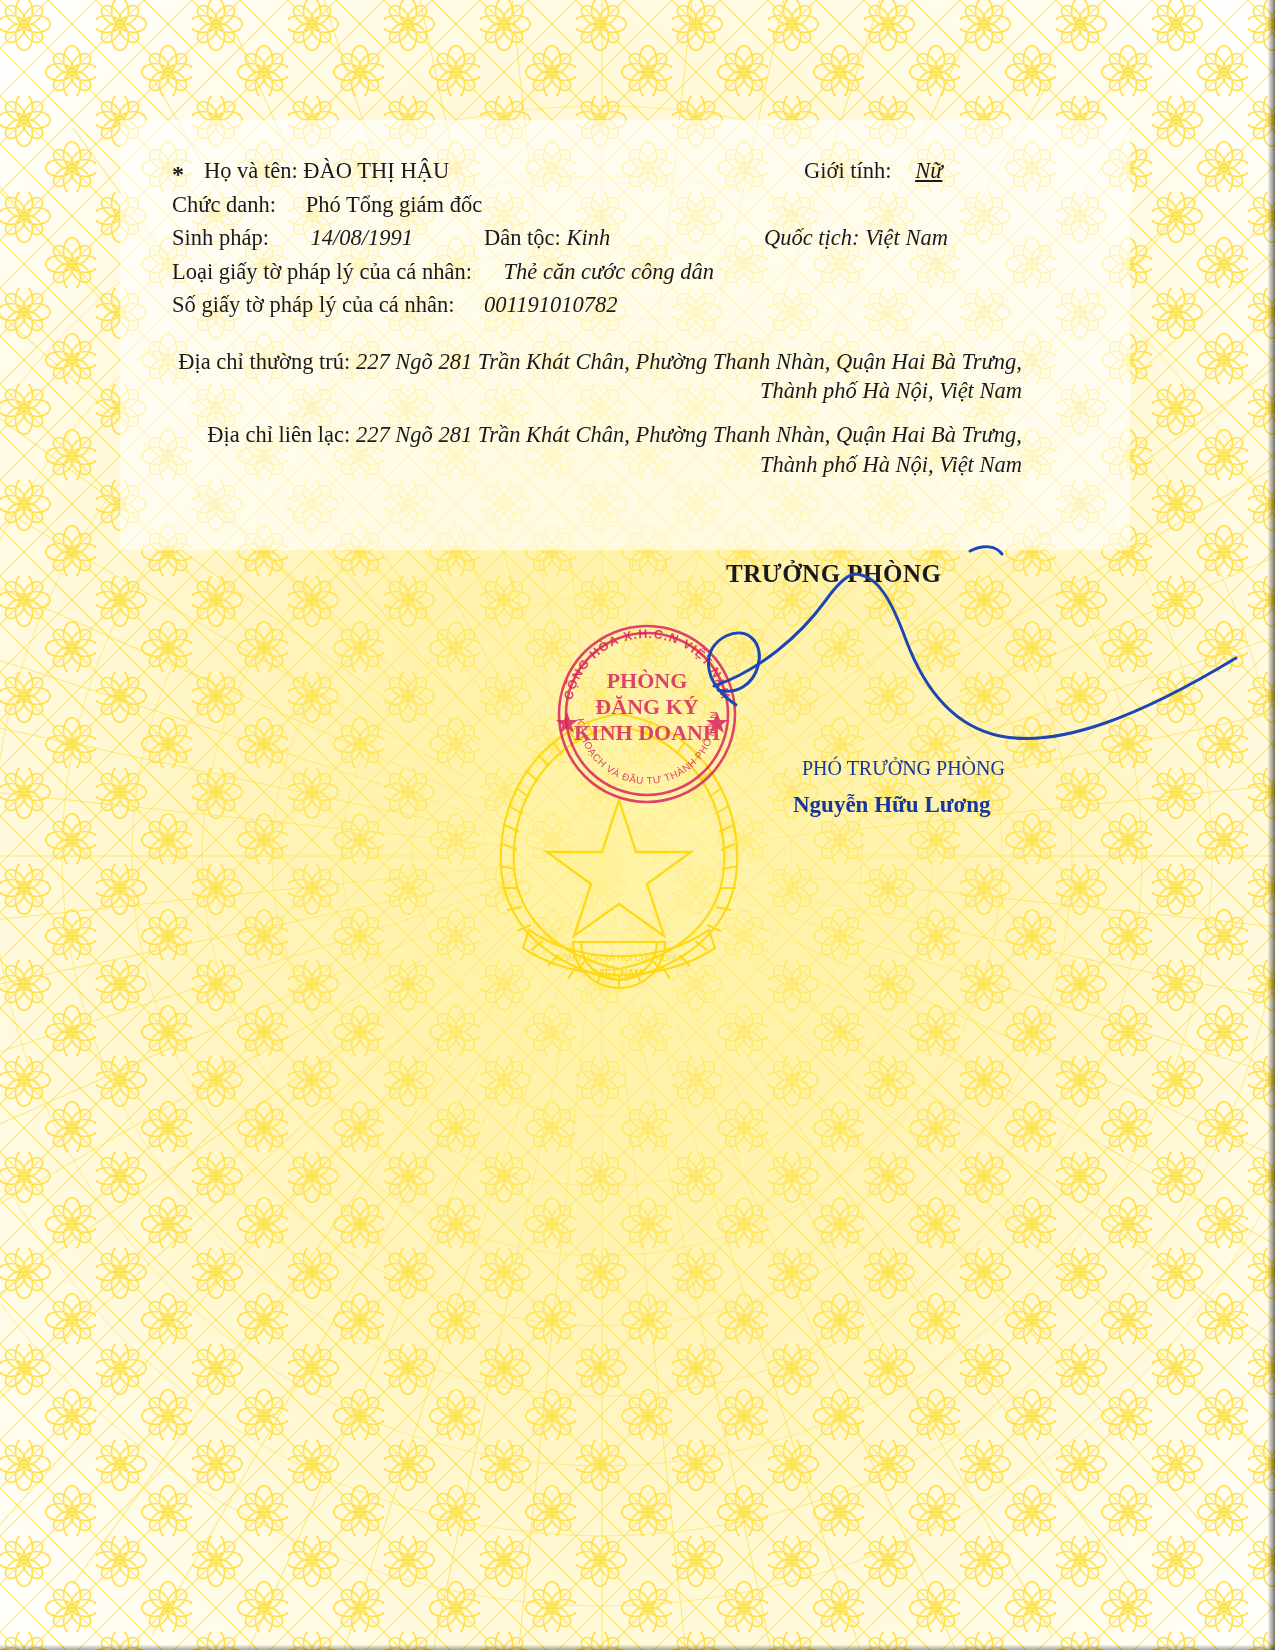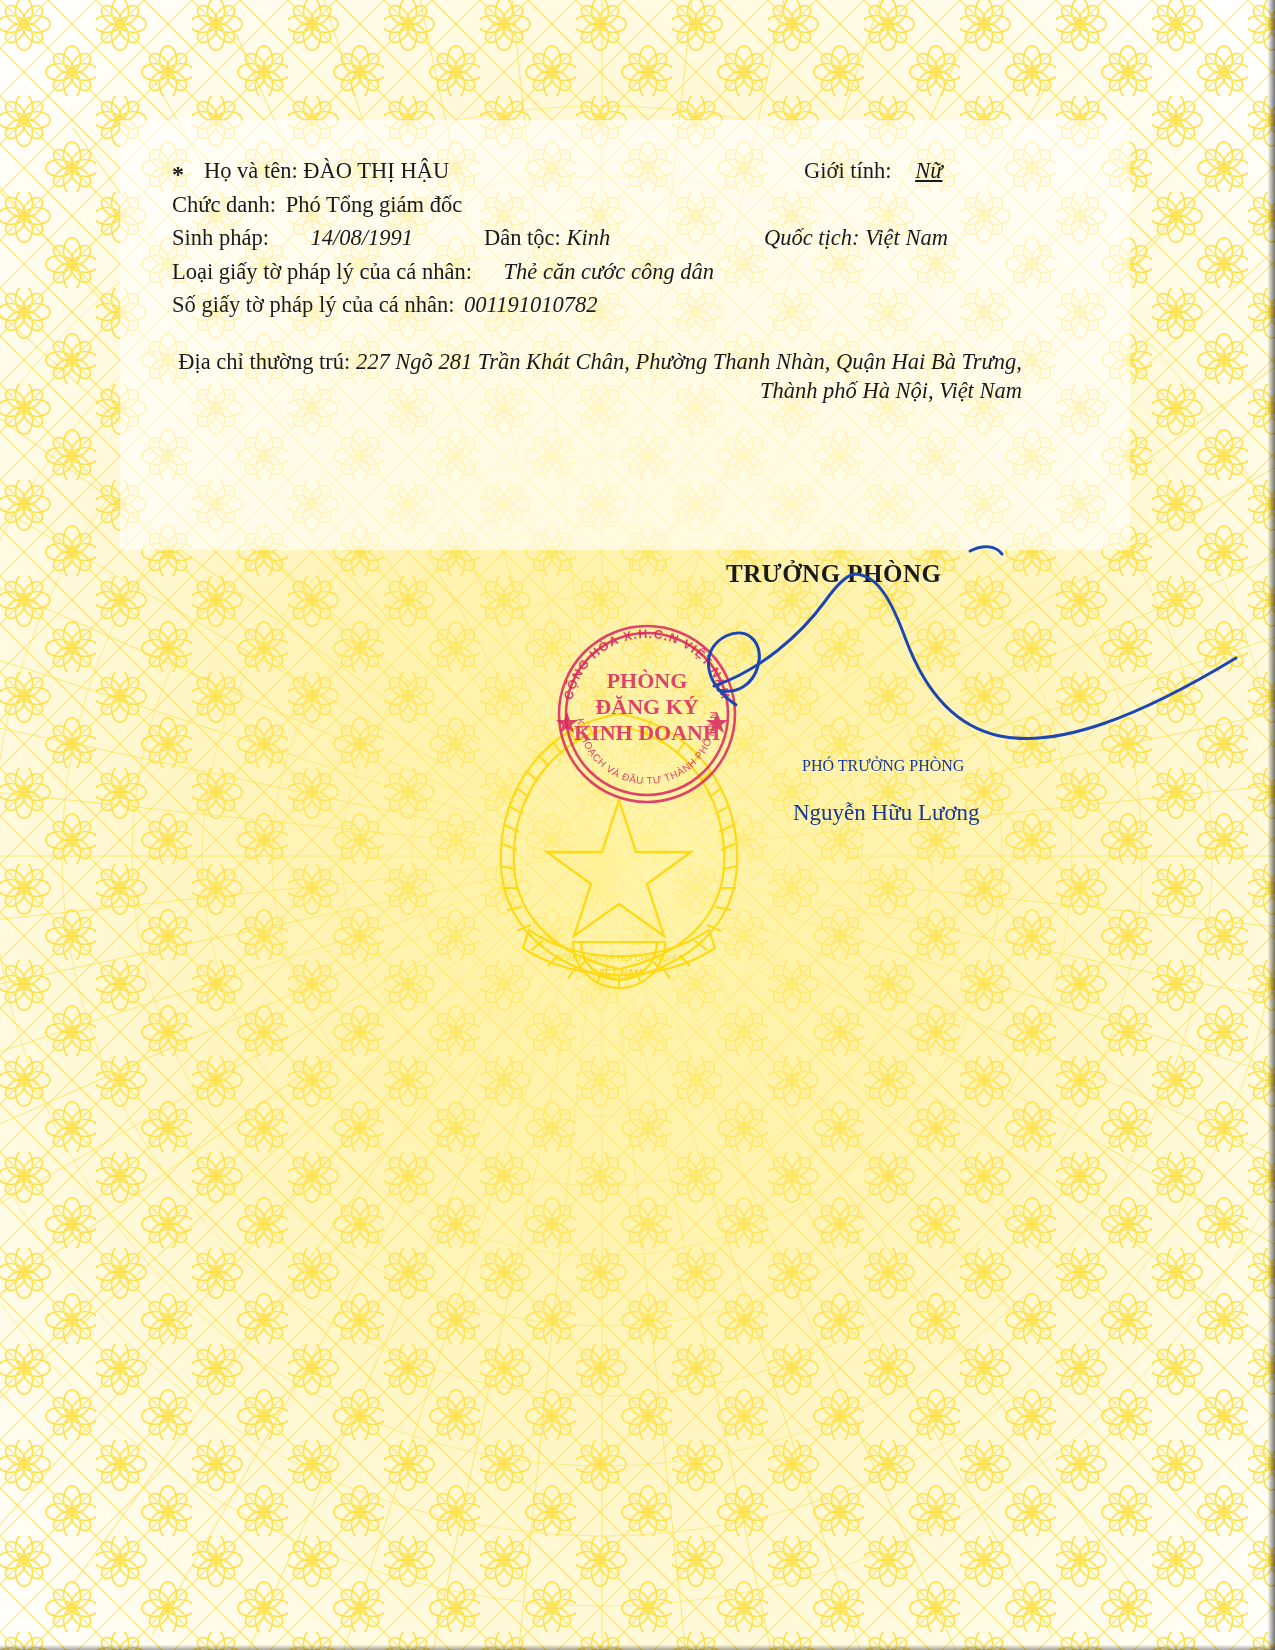--- a/index.html
+++ b/index.html
@@ -94,21 +94,21 @@
   .row-name { padding-left: 32px; }
   .gender {
     position: absolute;
     left: 632px;
     top: 0;
   }
   .gender .value { margin-left: 18px; text-decoration: underline; }
 
   .indent-1 { margin-left: 26px; }
   .indent-2 { margin-left: 36px; }
-  .indent-3 { margin-left: 4px; }
+  .indent-3 { margin-left: 24px; }
 
   .nationality {
     position: absolute;
     left: 592px;
     top: 0;
     font-style: italic;
   }
   .ethnic {
     position: absolute;
     left: 312px;
@@ -148,32 +148,32 @@
   }
   .sign-title {
     font-size: 25px;
     font-weight: bold;
     letter-spacing: 0.5px;
   }
   .sign-role {
     position: absolute;
     left: 76px;
     top: 197px;
-    font-size: 16px;
+    font-size: 20px;
     color: #15379b;
     white-space: nowrap;
     font-family: "Liberation Serif", serif;
   }
   .sign-name {
     position: absolute;
     left: 67px;
-    top: 240px;
+    top: 232px;
     font-size: 23px;
     color: #15379b;
-    font-weight: normal;
+    font-weight: bold;
     white-space: nowrap;
     font-family: "Liberation Serif", serif;
   }
 
   .signature-stroke {
     position: absolute;
     left: 640px;
     top: 540px;
     width: 620px;
     height: 230px;
@@ -442,20 +442,24 @@
       <span class="label">Số giấy tờ pháp lý của cá nhân:</span>
       <span class="value indent-3">001191010782</span>
     </div>
 
 
     <div class="row addr" style="margin-top:30px;">
       <span class="label">Địa chỉ thường trú:</span>
       <span class="value">227 Ngõ 281 Trần Khát Chân, Phường Thanh Nhàn, Quận Hai Bà Trưng, Thành phố Hà Nội, Việt Nam</span>
     </div>
 
+    <div class="row addr">
+      <span class="label">Địa chỉ liên lạc:</span>
+      <span class="value">227 Ngõ 281 Trần Khát Chân, Phường Thanh Nhàn, Quận Hai Bà Trưng, Thành phố Hà Nội, Việt Nam</span>
+    </div>
 
   </div>
 
   <div class="sign-block">
     <div class="sign-title">TRƯỞNG PHÒNG</div>
     <div class="sign-role">PHÓ TRƯỞNG PHÒNG</div>
     <div class="sign-name">Nguyễn Hữu Lương</div>
   </div>
 
 </div>

